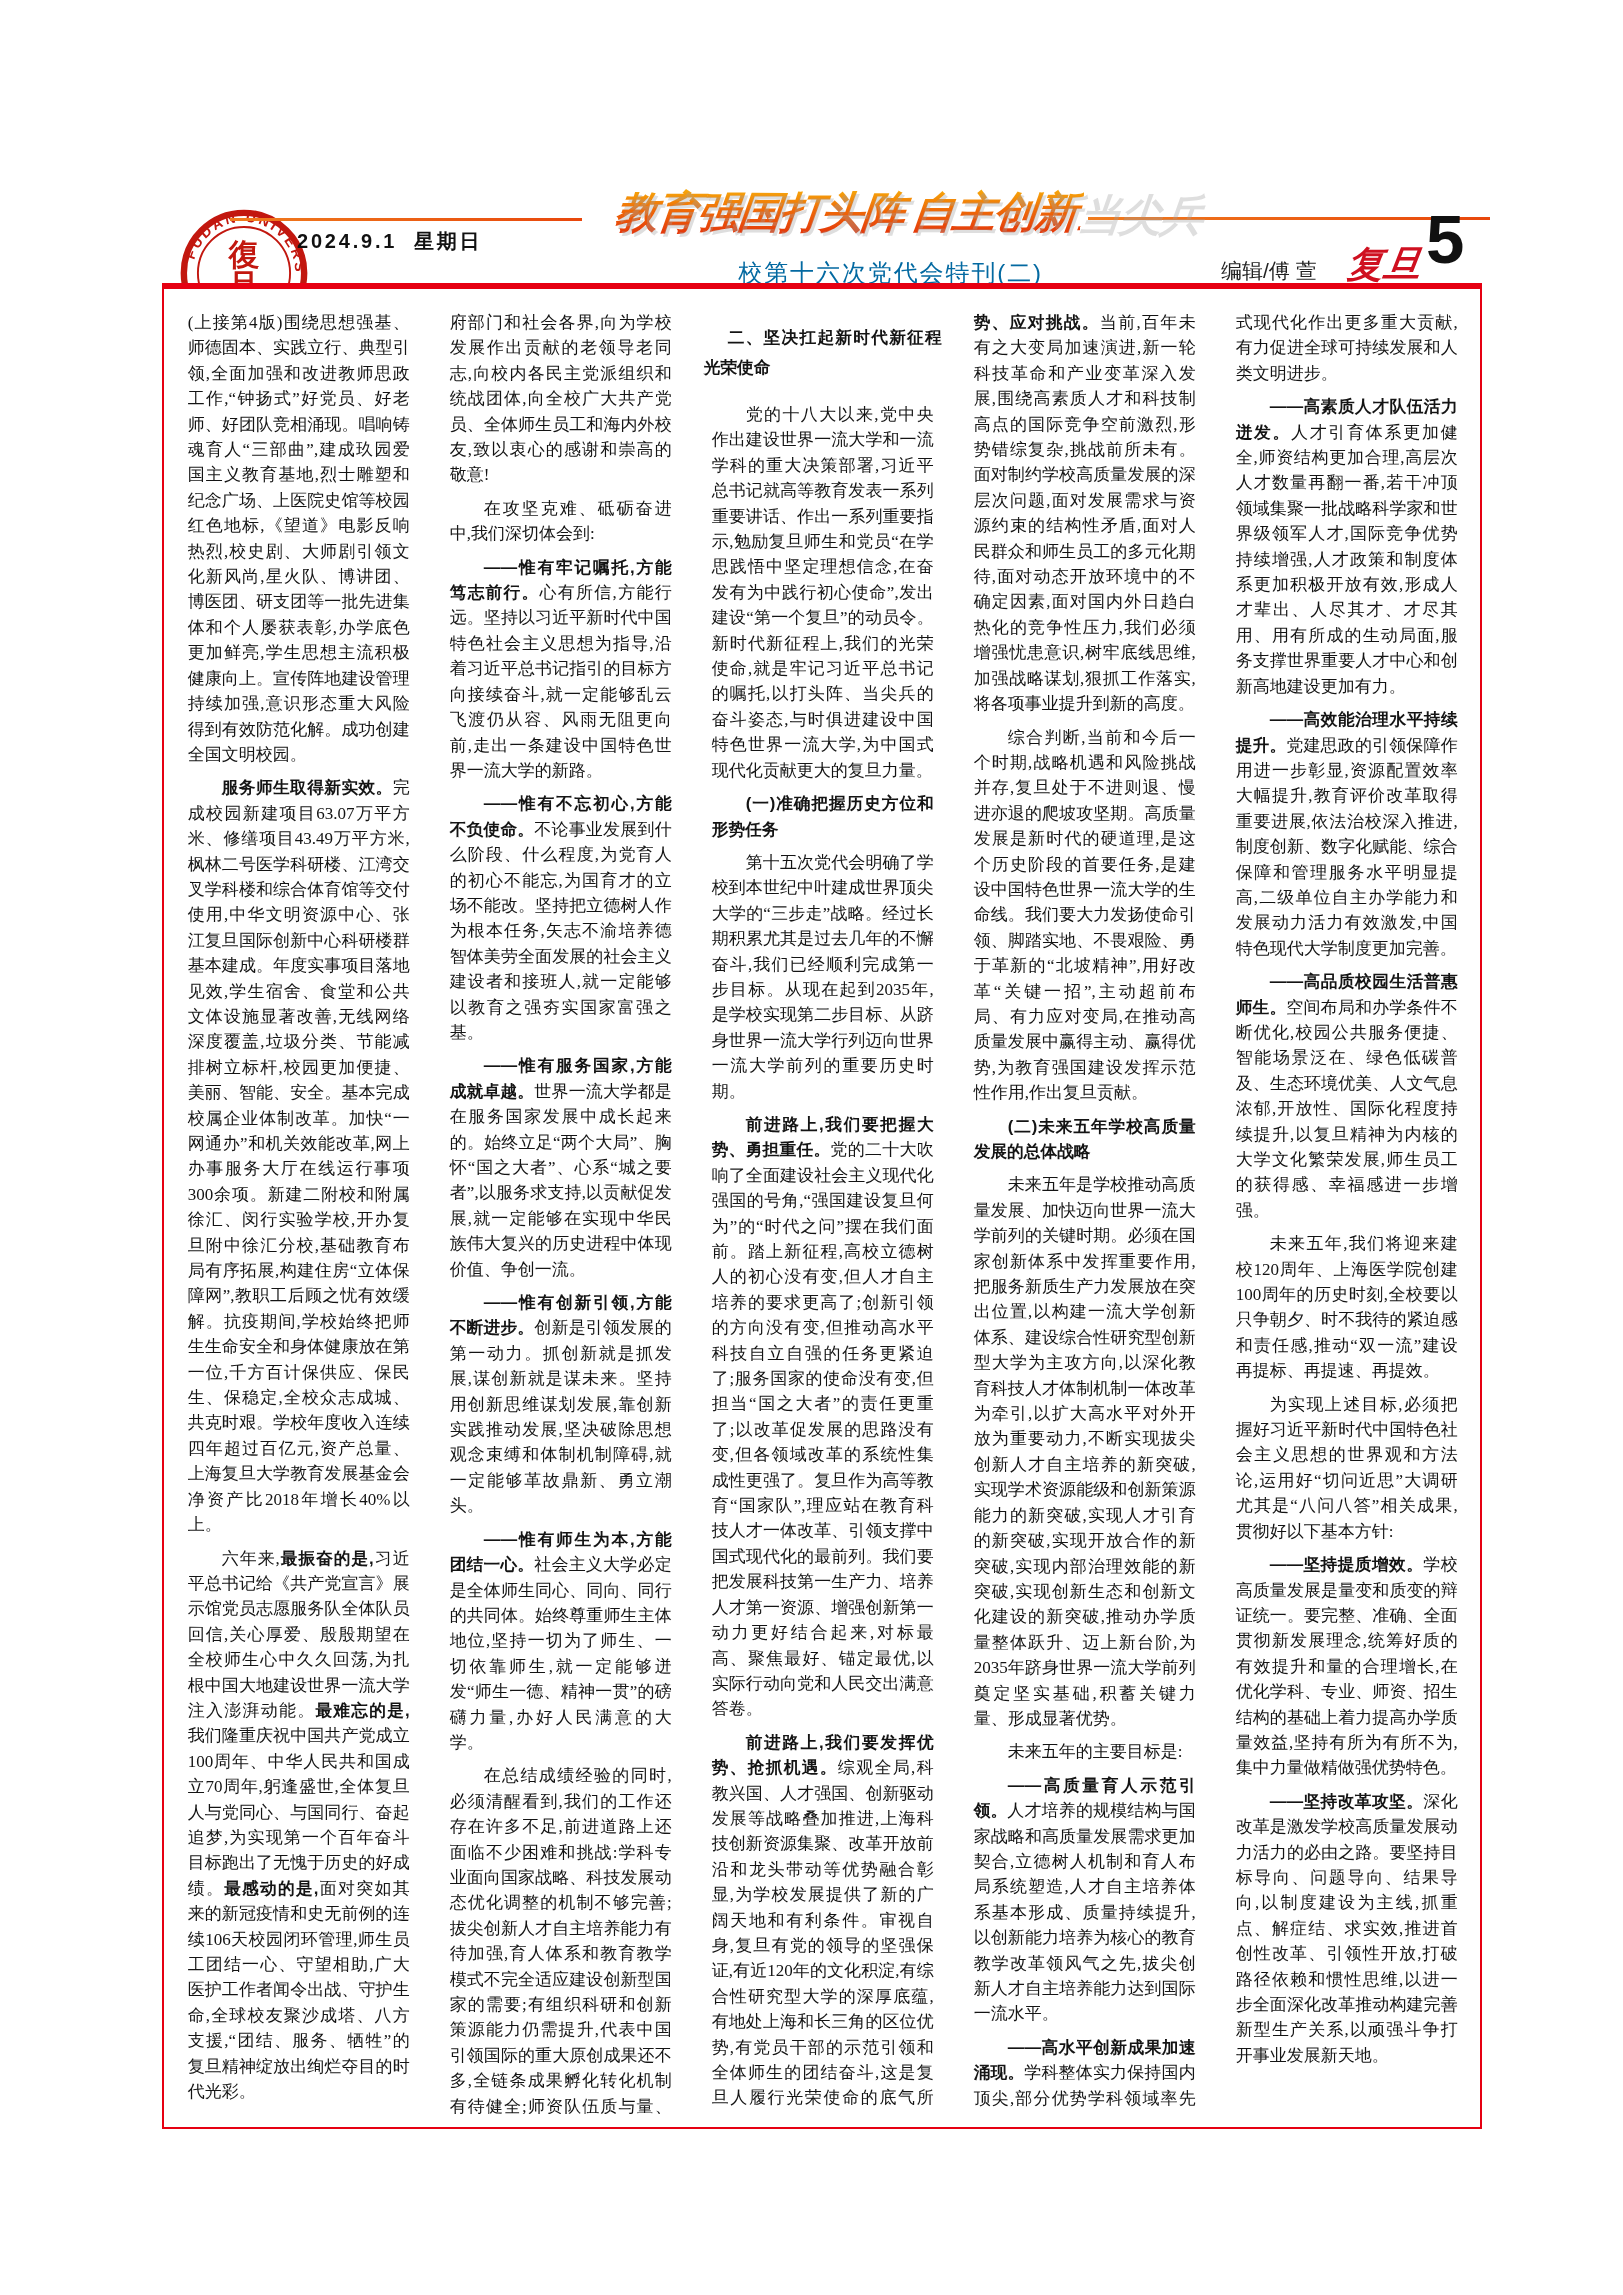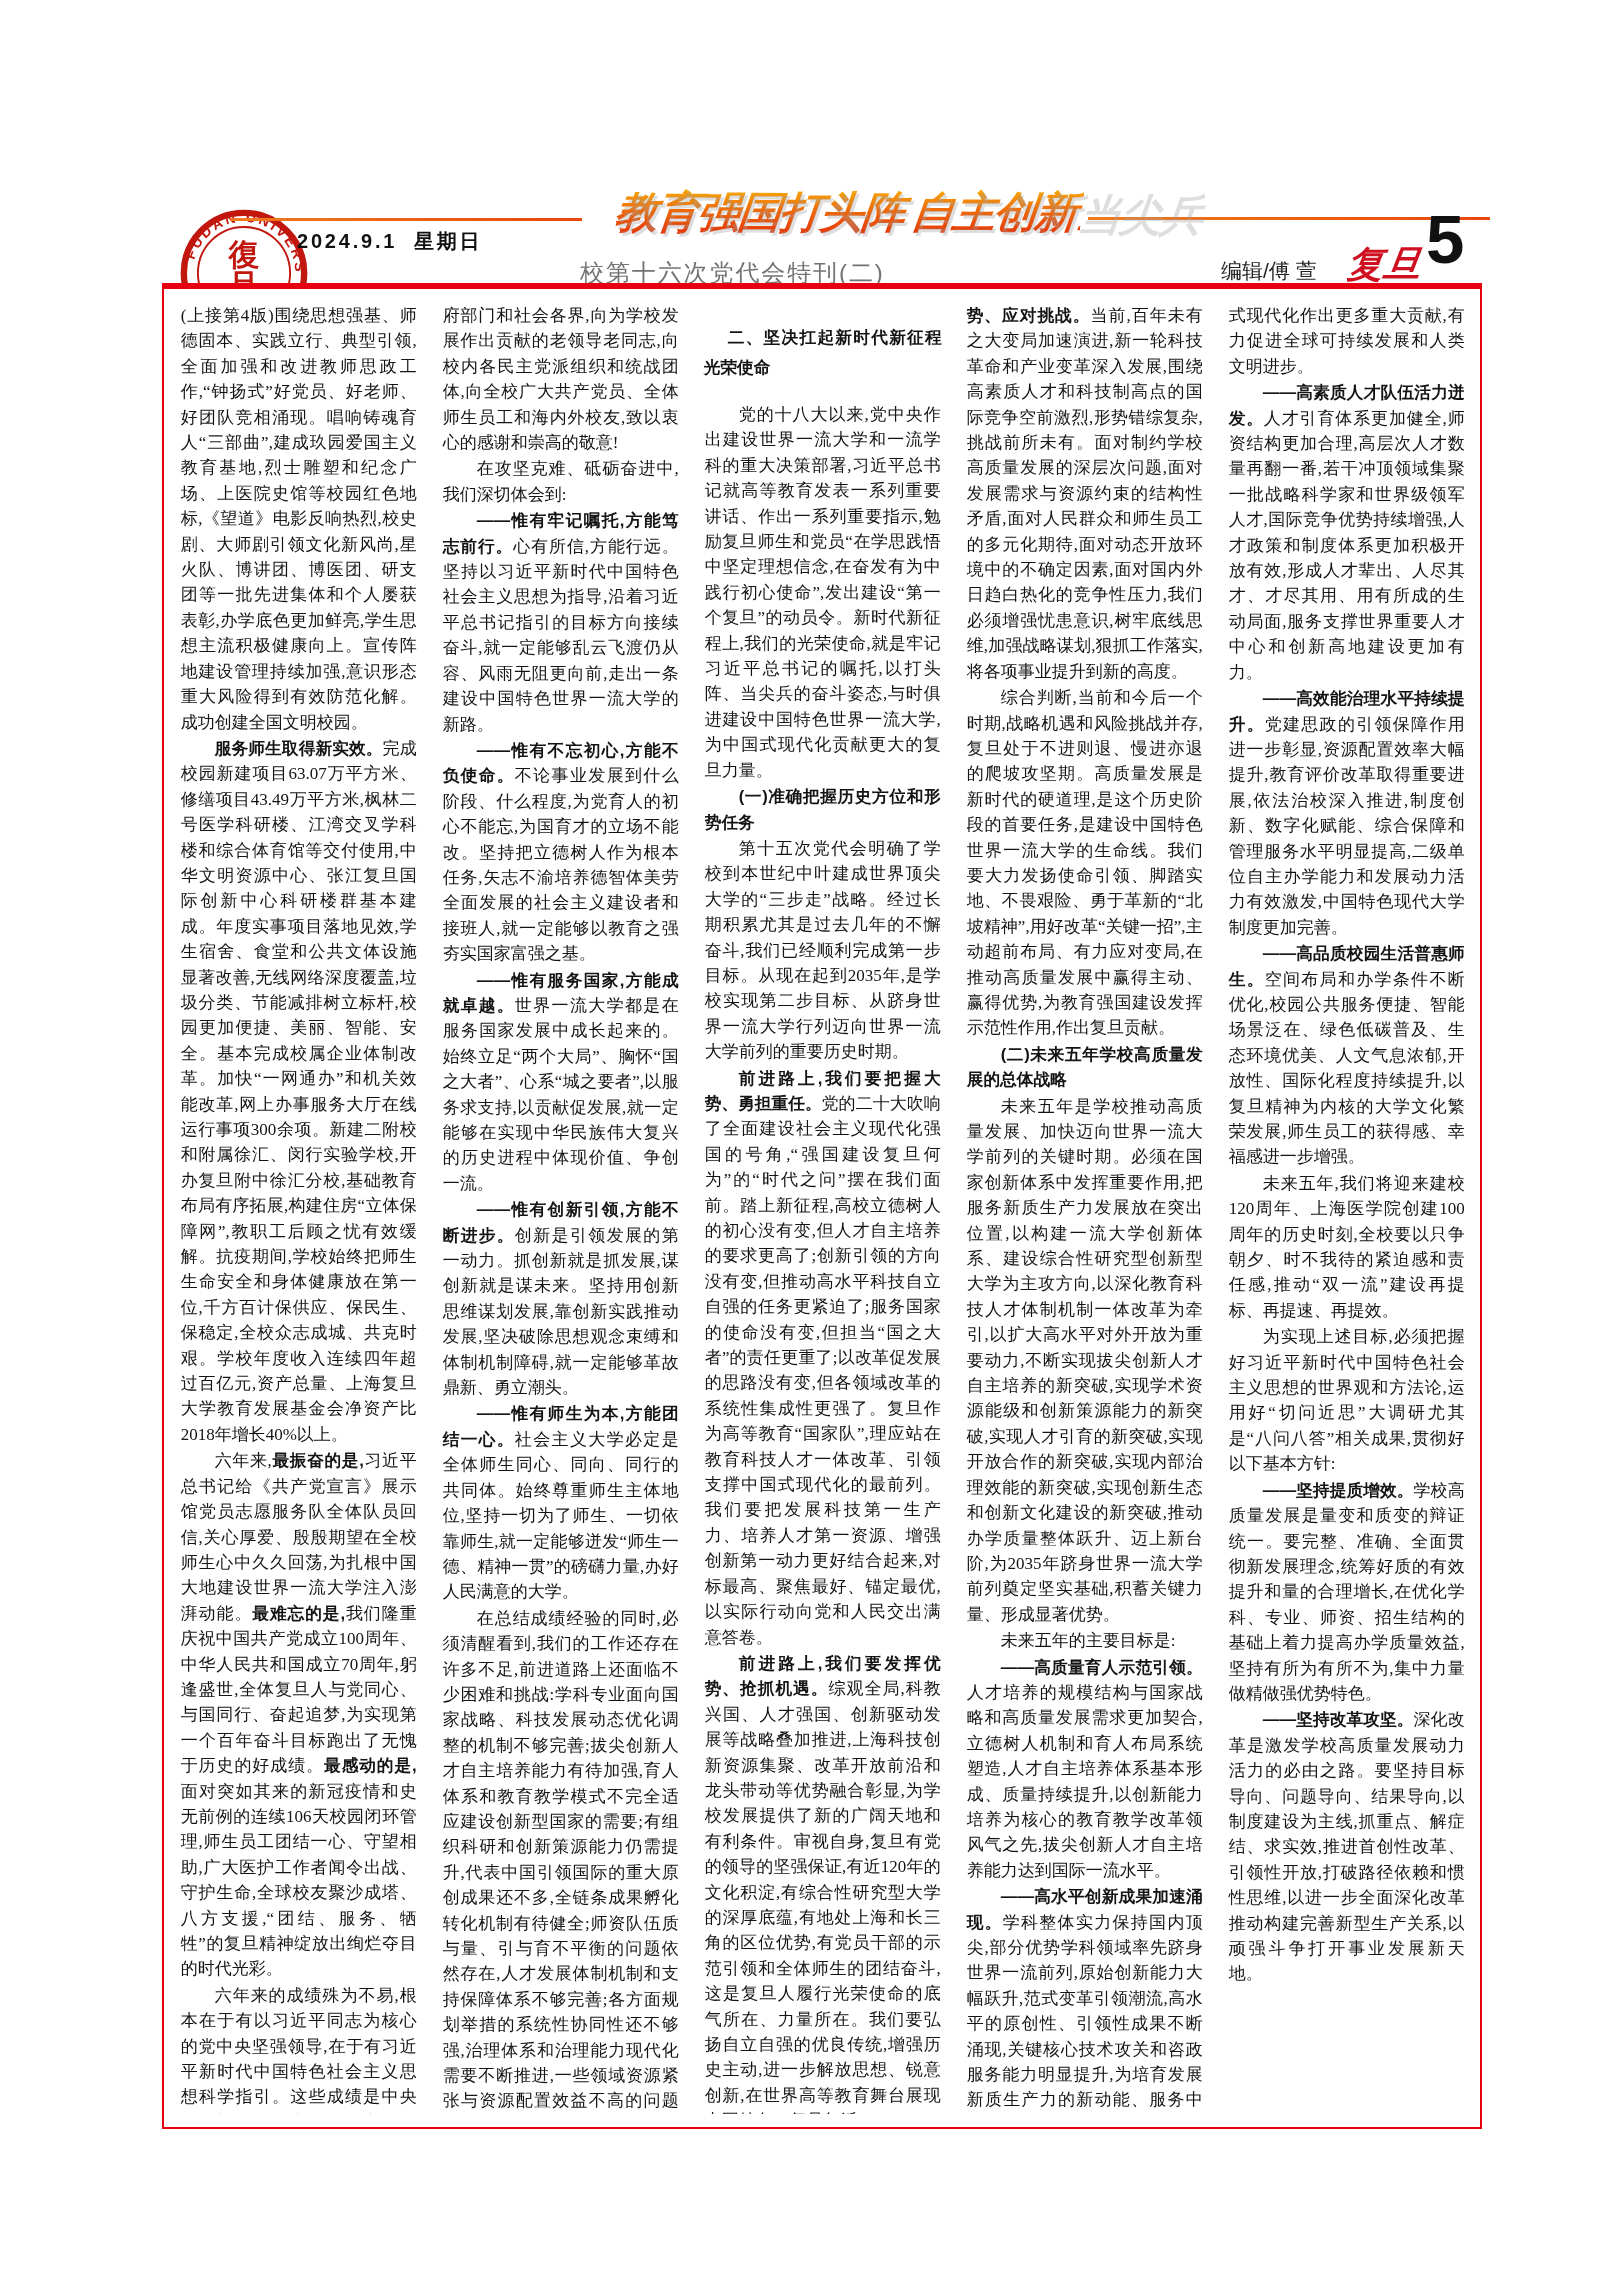--- a/index.html
+++ b/index.html
@@ -5,29 +5,29 @@
   html,body{margin:0;padding:0;background:#ffffff;}
   body{width:1623px;height:2295px;position:relative;font-family:"Liberation Serif","DejaVu Serif",serif;color:#1a1a1a;}
   
   .hdr{position:absolute;left:0;top:0;width:1623px;height:285px;}
   .seal{position:absolute;left:180px;top:209px;width:128px;height:128px;}
   .rule{position:absolute;height:2.8px;background:linear-gradient(90deg,#f07c1e,#e8470c);}
   .rule.left{left:230px;top:218px;width:352px;}
   .rule.right{left:1088px;top:217px;width:402px;}
   .date{position:absolute;left:297px;top:228px;font-family:"Liberation Sans","DejaVu Sans",sans-serif;font-size:20px;font-weight:700;letter-spacing:2.8px;color:#111;}
   .slogan{position:absolute;left:615px;top:184px;width:467px;font-size:43px;font-weight:700;font-style:italic;letter-spacing:-1.9px;white-space:nowrap;transform:skewX(-6deg);background:linear-gradient(180deg,#f6a80b 10%,#ef6a08 45%,#e3320b 90%);-webkit-background-clip:text;background-clip:text;color:transparent;text-shadow:2.8px 2.8px 0 rgba(160,160,160,.35);}
-  .edition{position:absolute;left:580px;top:257px;width:463px;text-align:left;font-family:"Liberation Sans","DejaVu Sans",sans-serif;font-size:24px;color:#737373;letter-spacing:1.9px;}
+  .edition{position:absolute;left:580px;top:257px;width:463px;text-align:right;font-family:"Liberation Sans","DejaVu Sans",sans-serif;font-size:24px;color:#0369a1;letter-spacing:1.9px;}
   .editor{position:absolute;left:1221px;top:257px;font-family:"Liberation Sans","DejaVu Sans",sans-serif;font-size:21px;color:#222;}
   .masthead{position:absolute;left:1347px;top:240px;font-size:37px;font-weight:700;font-style:italic;color:#cf1020;transform:skewX(-8deg);}
   .pageno{position:absolute;left:1426px;top:200px;font-family:"Liberation Sans","DejaVu Sans",sans-serif;font-size:69px;font-weight:700;color:#111;}
   
   .frame{position:absolute;left:162px;top:283px;width:1320px;height:1846px;border:2.3px solid #e60012;border-top-width:6px;box-sizing:border-box;background:#fff;}
   .cols{position:absolute;left:15.7px;top:13px;right:15.7px;bottom:13px;display:flex;gap:24px;overflow:hidden;}
   .col{width:238px;flex:0 0 238px;font-size:17px;line-height:25.4px;text-align:justify;text-justify:inter-ideograph;color:#141414;}
-  .col p{margin:1px;}
+  .col p{margin:8px;}
   .col p.ind{text-indent:2em;}
   .col p.h2{font-weight:700;font-size:20px;line-height:29px;text-indent:1.2em;margin:20px 0;font-family:"Liberation Sans","DejaVu Sans",sans-serif;}
   .col p.h3{font-weight:700;text-indent:2em;font-family:"Liberation Sans","DejaVu Sans",sans-serif;font-size:17px;}
   .col b{font-weight:700;font-family:"Liberation Sans","DejaVu Sans",sans-serif;font-size:16.7px;}
 </style>
 </head>
 <body>
 
 <div class="hdr">
   <div class="seal">

